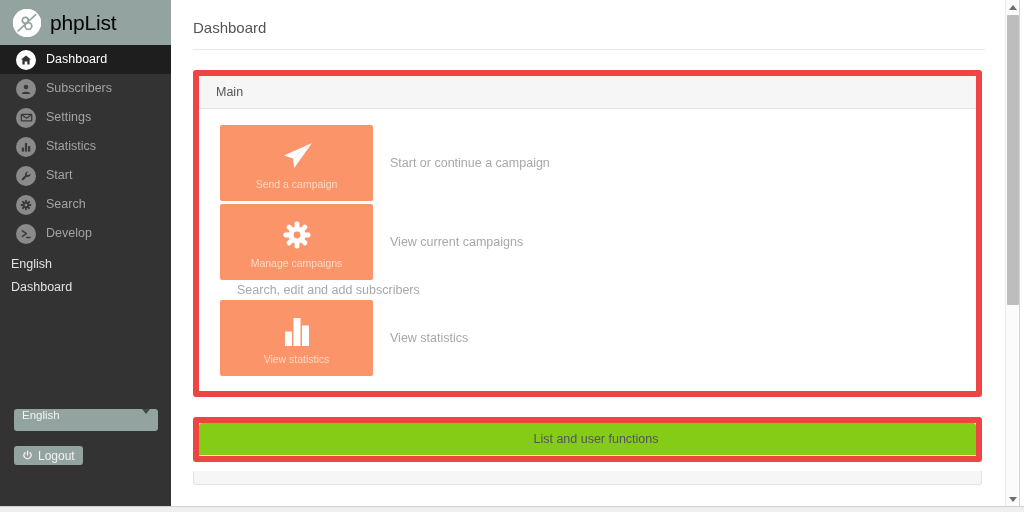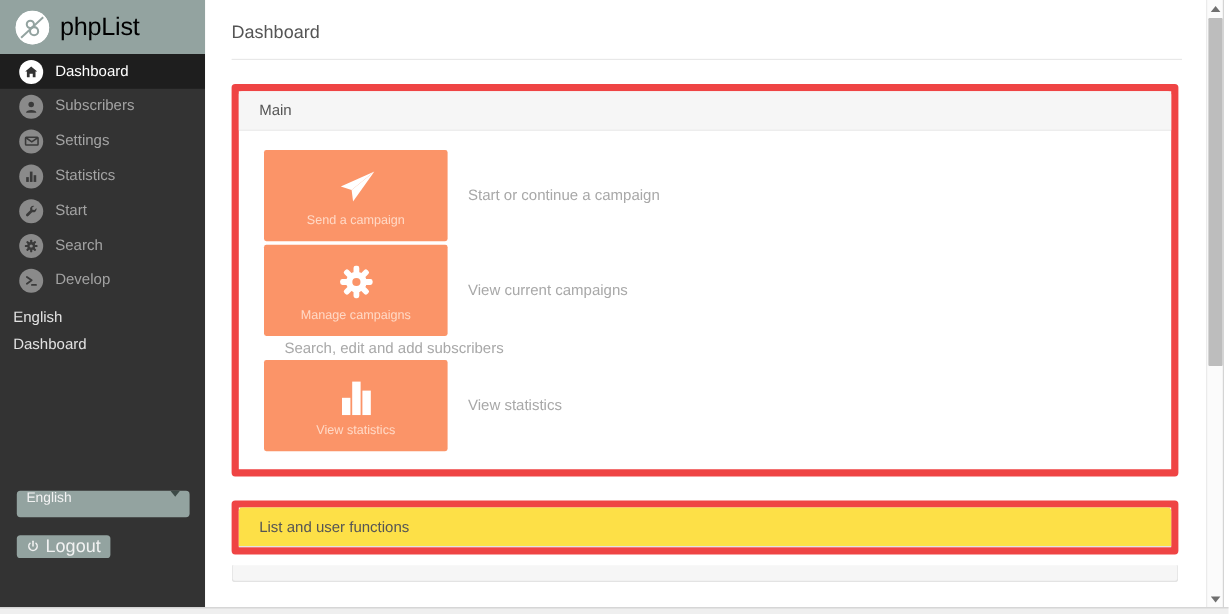--- a/index.html
+++ b/index.html
@@ -70,21 +70,21 @@
   .caret {
     width:0; height:0; border-left:4px solid transparent;
     border-right:4px solid transparent; border-top:5px solid #3d4a47;
   }
   .logout-btn {
     position:absolute; left:14px; top:446px;
     height:19px; border-radius:3px; background:#93a3a0;
     display:flex; align-items:center; gap:5px;
     padding:0 8px; cursor:pointer;
   }
-  .logout-btn span { color:#f2f2f2; font-size:15px; }
+  .logout-btn span { color:#f2f2f2; font-size:12px; }
 
   
   #main {
     position:absolute; left:171px; top:0;
     width:836px; height:506px; background:#ffffff;
   }
   .page-title {
     font-size:15px; color:#555555;
     padding:19px 0 0 22px;
   }
@@ -123,23 +123,23 @@
   .tile-ico svg { display:block; }
   .tile-label {
     color:#ffd9c6; font-size:10.5px;
     margin-top:7px;
   }
   .tile-desc {
     font-size:12.5px; color:#a8a8a8; margin-left:17px;
   }
 
   .panel-foot-head {
-    background:#fde047; border-bottom:1px solid #e3e3e3;
+    background:#84cc16; border-bottom:1px solid #e3e3e3;
     font-size:12.5px; color:#555555;
-    padding:9px 0 9px 17px; border-radius:3px 3px 0 0;
+    padding:9px 0 9px 17px; border-radius:3px 3px 0 0;text-align:center;
   }
   .stub-panel {
     margin:9px 25px 0 22px; height:14px;
     border:1px solid #e3e3e3; border-top:none;
     border-radius:0 0 3px 3px; background:#f6f6f6;
   }
 
   
   #vscroll {
     position:absolute; right:5px; top:0;

